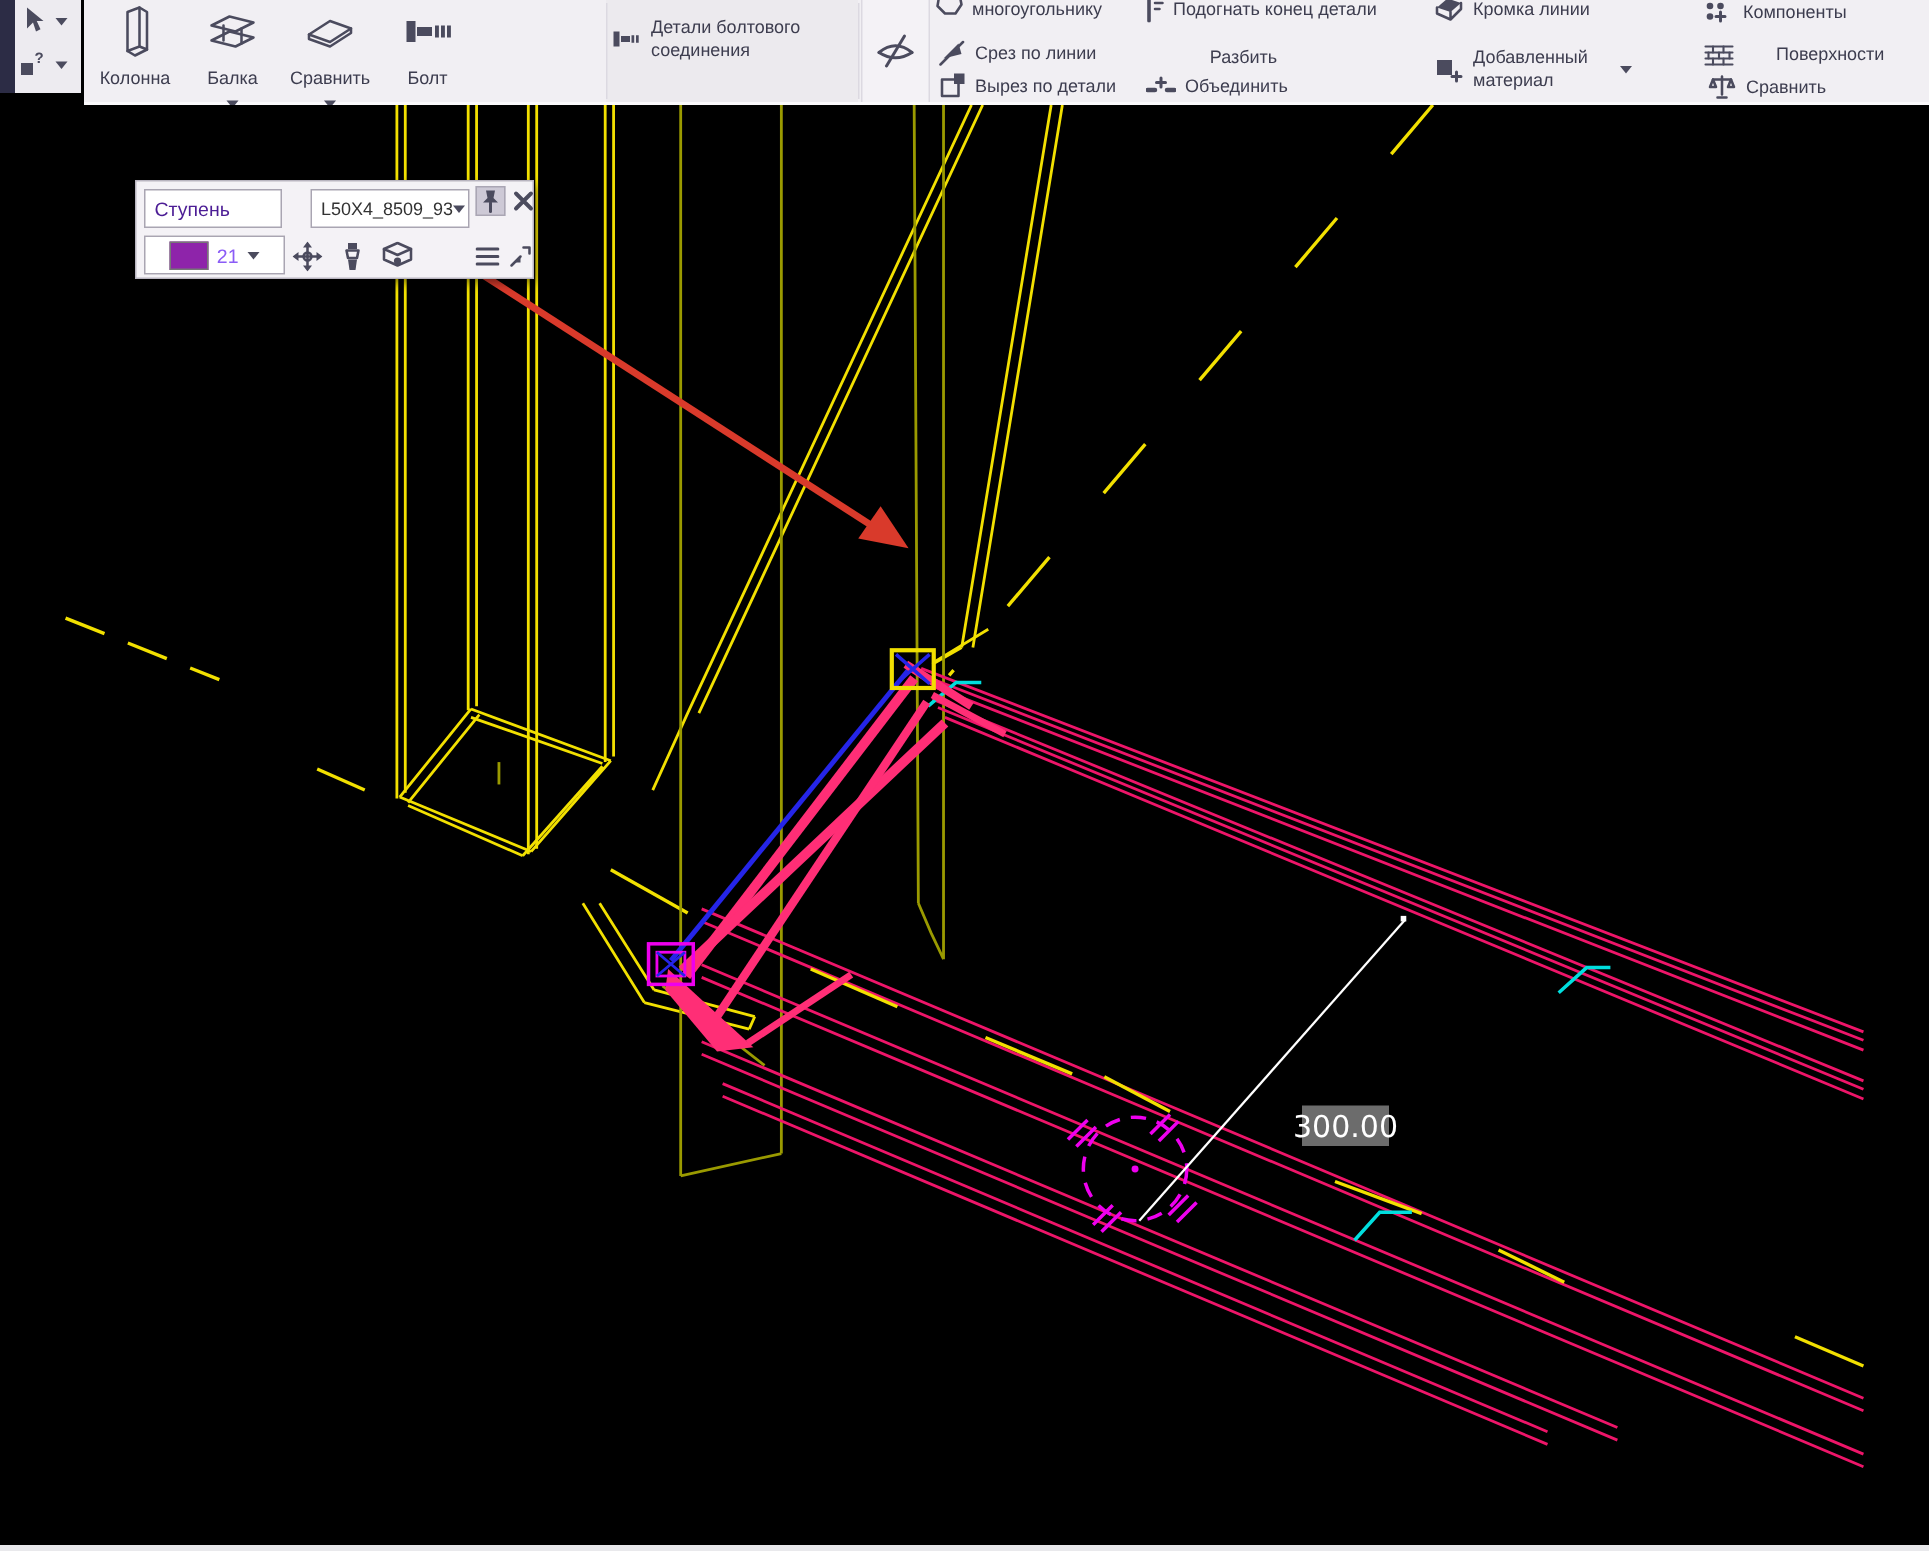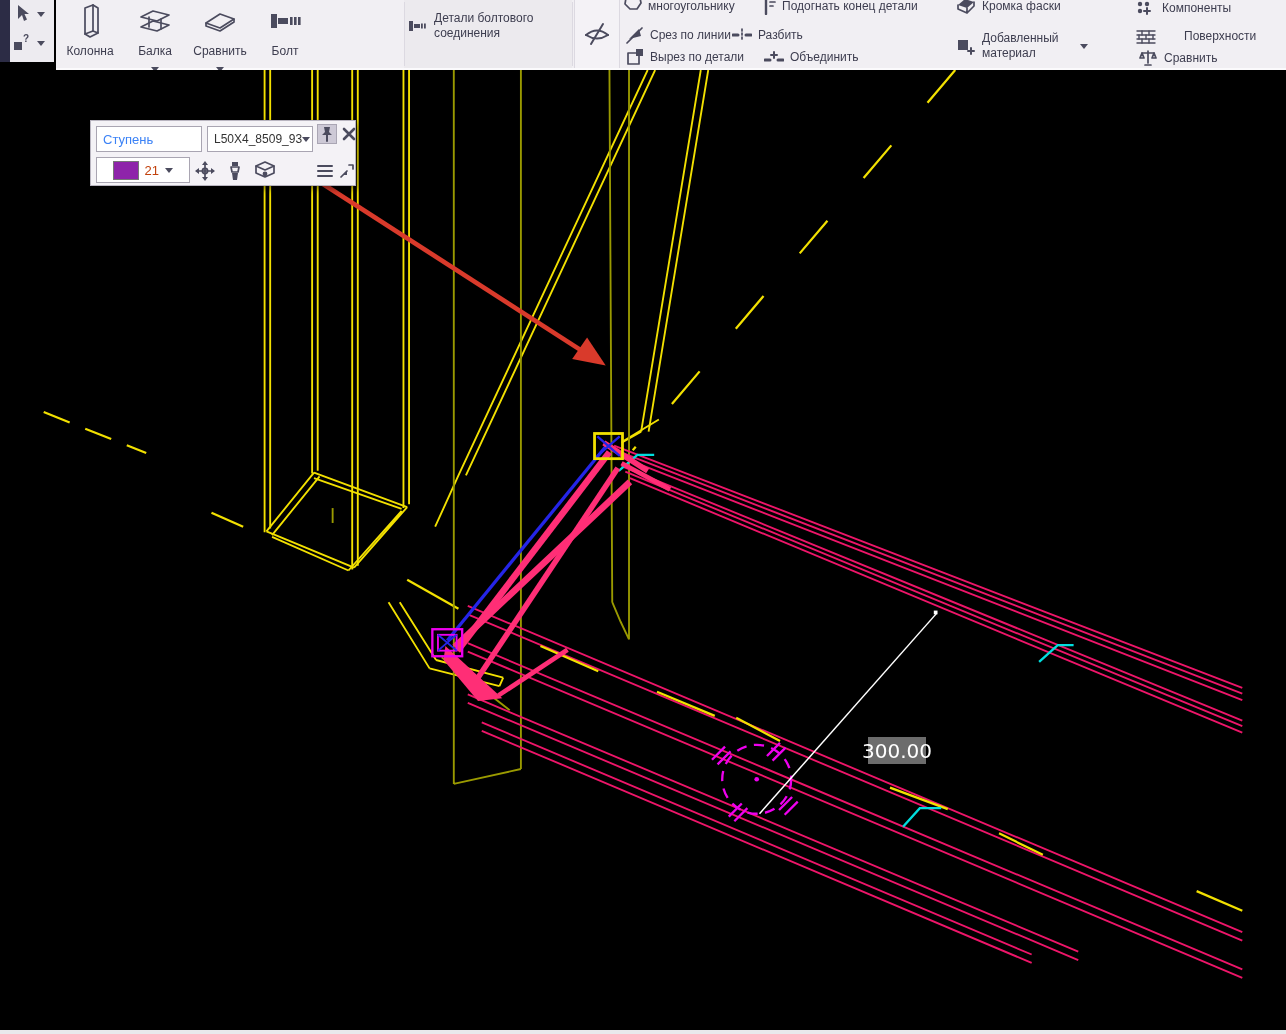--- a/index.html
+++ b/index.html
@@ -34,29 +34,29 @@
   
   .viewport{position:absolute;left:0;top:70px;width:1286px;height:960px;background:#000;}
   .status-strip{position:absolute;left:0;top:1030px;width:1286px;height:4px;background:#e9e9ec;}
   .dim-label{position:absolute;left:868px;top:667px;width:58px;height:27px;
     background:rgba(135,135,135,0.8);color:#fff;font-size:20px;display:flex;align-items:center;
     justify-content:center;font-family:"DejaVu Sans",sans-serif;}
 
   
   .mini-toolbar{position:absolute;left:90px;top:50px;width:266px;height:66px;background:#f4f2f6;
     border:1px solid #b9b5c0;box-shadow:2px 3px 6px rgba(0,0,0,.45);box-sizing:border-box;}
-  .mt-input{position:absolute;left:5px;top:5px;width:106px;height:26px;border:1px solid #a9a5b2;
-    background:#fff;font-size:13px;color:#3b82f6;padding:0 6px;box-sizing:border-box;
+  .mt-input{position:absolute;left:5px;top:5px;width:92px;height:26px;border:1px solid #a9a5b2;
+    background:#fff;font-size:13px;color:#4c1d95;padding:0 6px;box-sizing:border-box;
     font-family:"Liberation Sans",sans-serif;}
   .mt-select{position:absolute;left:116px;top:5px;width:106px;height:26px;border:1px solid #a9a5b2;
     background:#fff;display:flex;align-items:center;justify-content:space-between;
     padding:0 4px 0 6px;box-sizing:border-box;font-size:12px;color:#333;cursor:pointer;}
   .mt-color{position:absolute;left:5px;top:36px;width:94px;height:26px;border:1px solid #a9a5b2;
     background:#fff;display:flex;align-items:center;gap:6px;padding:0 16px;box-sizing:border-box;
-    font-size:13px;color:#c2410c;cursor:pointer;}
+    font-size:13px;color:#8b5cf6;cursor:pointer;}
   .swatch{width:36px;height:17px;background:var(--swatch-purple,#8e24aa);border:1px solid #777;}
   .mt-tool{position:absolute;top:38px;width:24px;height:24px;display:flex;align-items:center;
     justify-content:center;cursor:pointer;}
   .mt-top{position:absolute;top:3px;width:20px;height:20px;display:flex;align-items:center;
     justify-content:center;cursor:pointer;}
   .pressed{background:#cdc9d6;border:1px solid #aaa6b4;box-sizing:border-box;}
 </style>
 </head>
 <body>
 
@@ -174,41 +174,41 @@
       <span class="rlabel">Вырез по детали</span>
     </div>
 
     <div class="small-item" style="left:762px;top:-4px;width:180px;">
       <svg width="14" height="18" viewBox="0 0 14 18">
         <path class="icn" style="stroke-width:2.4" d="M4 1 V17"></path>
         <path class="icn" d="M8 5 H13 M8 9 H11"></path>
       </svg>
       <span class="rlabel">Подогнать конец детали</span>
     </div>
-    <div class="small-item" style="left:732px;top:25px;width:130px;">
+    <div class="small-item" style="left:764px;top:25px;width:130px;flex-direction:column;">
       <svg width="20" height="14" viewBox="0 0 20 14">
         <path class="icn" style="stroke-width:3" d="M1 7 H6 M14 7 H19"></path>
         <path class="icn" style="stroke-dasharray:2 2" d="M10 1 V13"></path>
       </svg>
       <span class="rlabel">Разбить</span>
     </div>
     <div class="small-item" style="left:764px;top:47px;width:130px;">
       <svg width="20" height="14" viewBox="0 0 20 14">
         <path class="icn" style="stroke-width:3" d="M1 10 H6 M14 10 H19"></path>
         <path class="icn" style="stroke-width:2" d="M10 2 V8 M7 5 H13"></path>
       </svg>
       <span class="rlabel">Объединить</span>
     </div>
 
     <div class="small-item" style="left:956px;top:-4px;width:150px;">
       <svg width="20" height="18" viewBox="0 0 20 18">
         <polygon class="icn-f" points="2,8 9,2 18,5 11,11"></polygon>
         <path class="icn" d="M2 8 L2 12 L11 16 L11 11 M18 5 L18 9 L11 16"></path>
       </svg>
-      <span class="rlabel">Кромка фаски</span>
+      <span class="rlabel">Кромка линии</span>
     </div>
     <div class="small-item" style="left:956px;top:28px;height:36px;width:160px;">
       <svg width="20" height="20" viewBox="0 0 20 20">
         <rect class="icn-f" x="2" y="4" width="10" height="10"></rect>
         <path class="icn" style="stroke-width:2" d="M15 12 V18 M12 15 H18"></path>
       </svg>
       <span class="rlabel two-line" style="width:92px;">Добавленный материал</span>
       <span class="caret"></span>
     </div>
 

